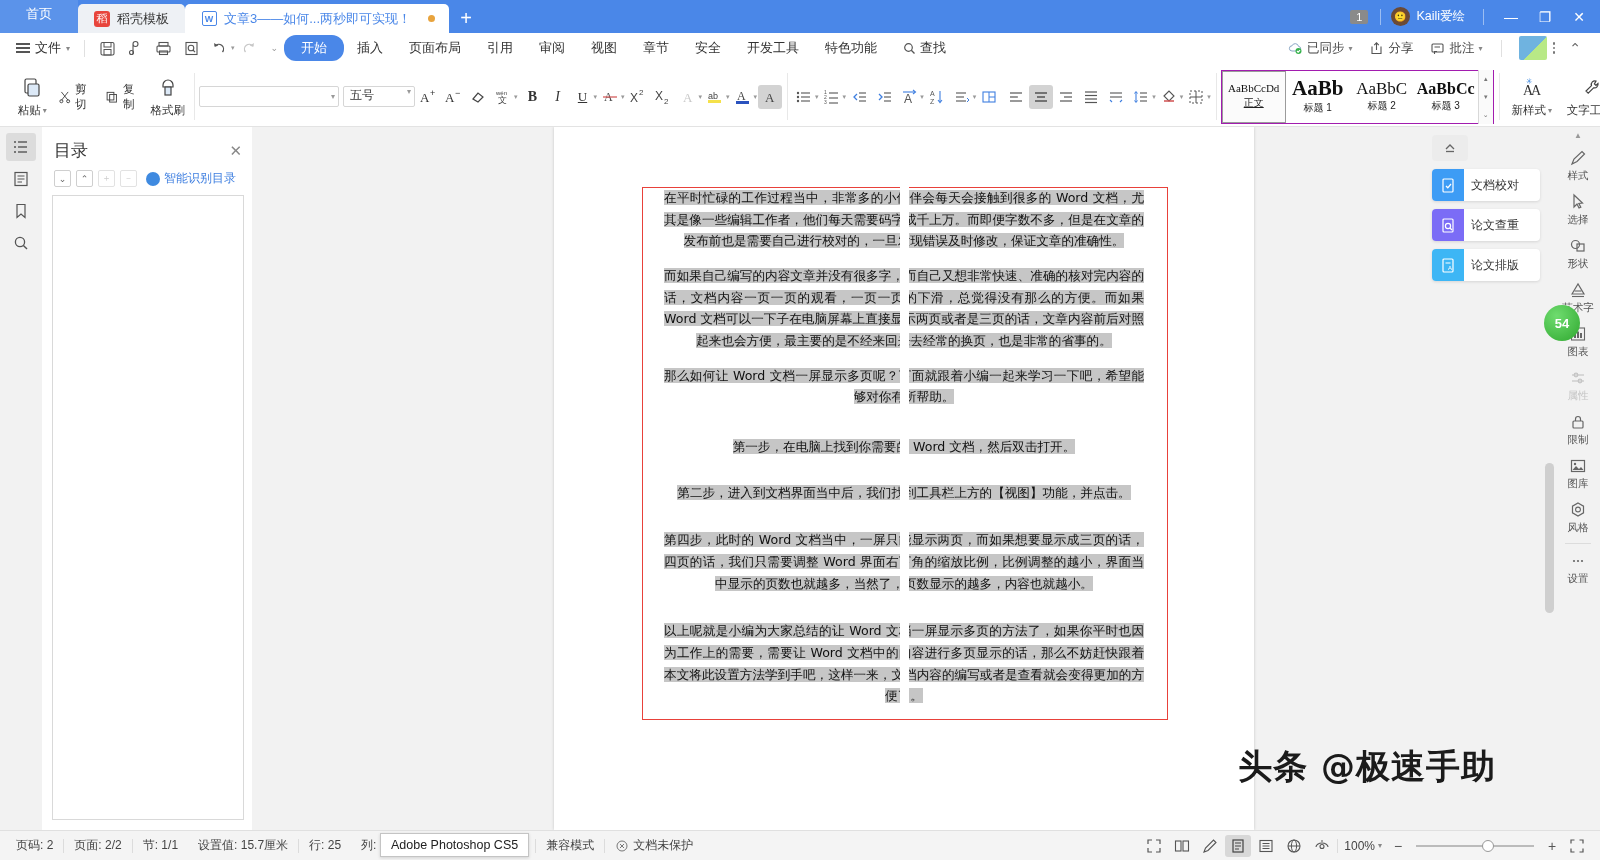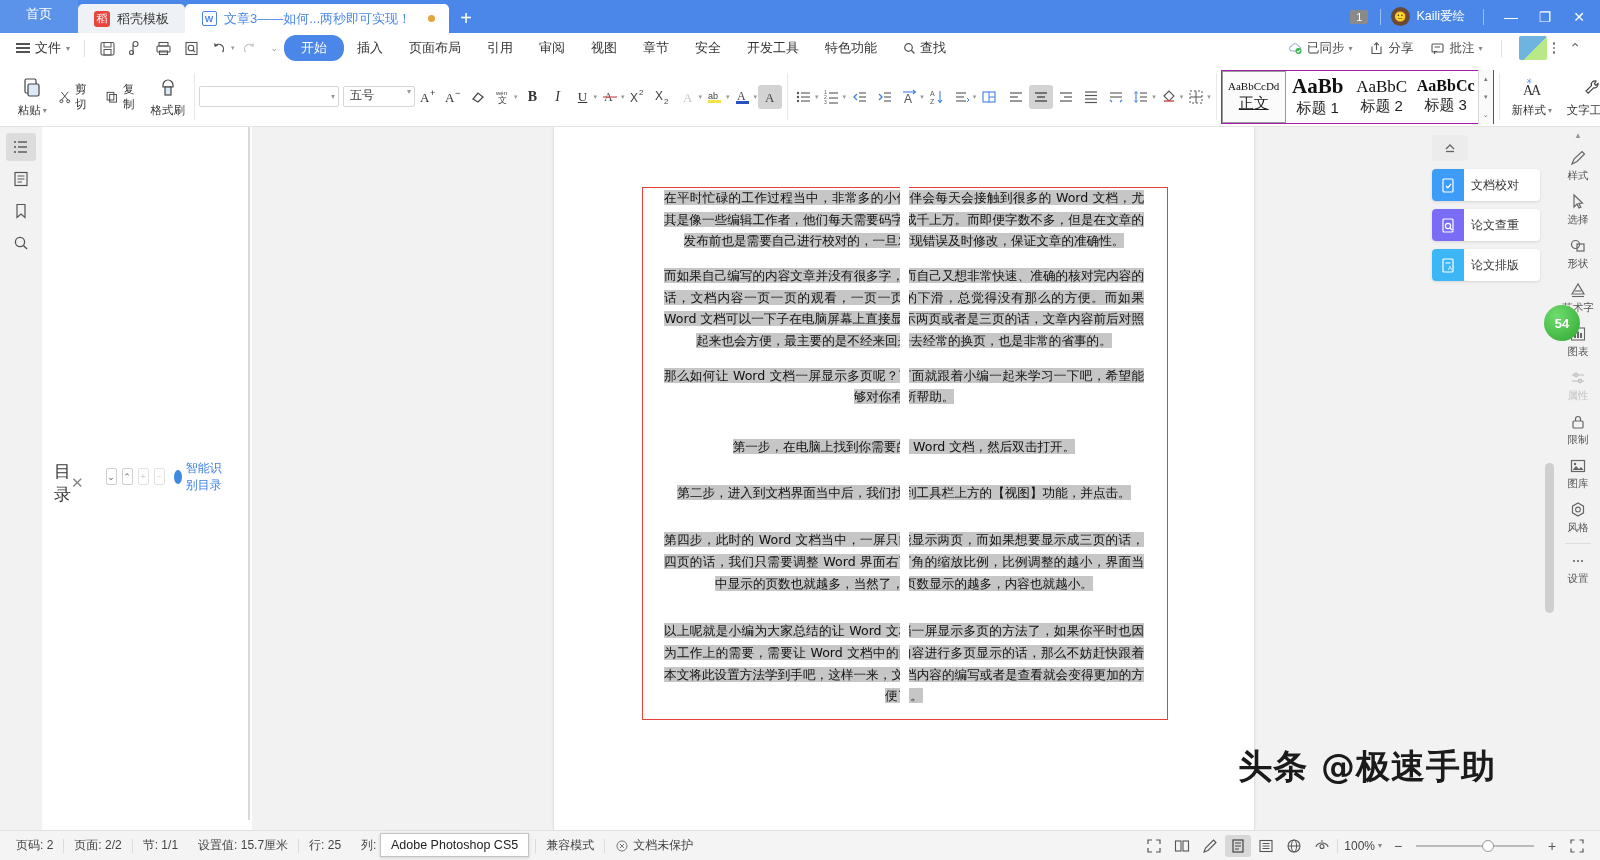--- a/index.html
+++ b/index.html
@@ -75,38 +75,38 @@
   .fontbox { width: 140px; height: 21px; border: 1px solid #d6d6d6; background: #fff; border-radius: 2px;
              display: flex; align-items: center; padding: 0 3px 0 6px; font-size: 12px; color: #333; }
   .sizebox { width: 72px; height: 21px; border: 1px solid #d6d6d6; background: #fff; border-radius: 2px;
              display: flex; padding: 0 3px 0 6px; font-size: 12px; color: #333; margin-left: 3px; }
   .fbx-caret { margin-left: auto; font-size: 8px; color: #999; }
   .gallery { display: flex; align-items: center; border: 1px solid #a21caf; height: 54px; margin: 2px 0; background: #fff; }
   .gitem { width: 64px; height: 52px; display: flex; flex-direction: column; align-items: center;
            justify-content: center; cursor: pointer; gap: 2px; border: 1px solid transparent; }
   .gitem.sel { border: 1px solid #9b9b9b; background: #fbfbfb; }
   .gsample { font-family: "Liberation Serif", serif; color: #111; line-height: 1; }
-  .gname { font-size: 15px; color: #222; }
+  .gname { font-size: 10px; color: #222; }
   .gitem.sel .gname { text-decoration: underline; }
   .gscroll { display: flex; flex-direction: column; justify-content: space-between; width: 15px; height: 54px;
              border-left: 1px solid #d8d8d8; background: #fafafa; }
   .gscroll div { flex: 1; display: flex; align-items: center; justify-content: center; font-size: 7px; color: #777; cursor: pointer; }
 
   
   .bodyrow { flex: 1; display: flex; min-height: 0; background: #f2f2f2; }
 
   
   .leftrail { width: 42px; background: #f2f2f2; display: flex; flex-direction: column; align-items: center;
               padding-top: 6px; gap: 4px; flex: 0 0 42px; }
   .railbtn { width: 30px; height: 28px; display: flex; align-items: center; justify-content: center;
              border-radius: 3px; cursor: pointer; color: #555; }
   .railbtn.on { background: #dcdcdc; }
 
   
-  .tocpanel { width: 210px; background: #fff; display: flex; flex: 0 0 210px; }
+  .tocpanel { width: 210px; background: #fff; display: flex; flex-direction: column; flex: 0 0 210px; }
   .toc-head { display: flex; align-items: center; padding: 12px 10px 4px 12px; }
   .toc-title { font-size: 17px; color: #333; }
   .toc-x { margin-left: auto; color: #888; font-size: 15px; cursor: pointer; }
   .toc-tools { display: flex; align-items: center; gap: 5px; padding: 4px 10px 8px 12px; }
   .tocbtn { width: 17px; height: 17px; border: 1px solid #cfcfcf; border-radius: 2px; background: #fff;
             display: flex; align-items: center; justify-content: center; font-size: 9px; color: #666; cursor: pointer; }
   .tocbtn.dim { color: #cdcdcd; border-color: #e2e2e2; }
   .toc-smart { display: flex; align-items: center; gap: 4px; font-size: 12px; color: #3f7fe0; cursor: pointer; margin-left: 4px; }
   .smart-ic { width: 14px; height: 14px; border-radius: 50%; background: #3f8ae0; }
   .toc-body { flex: 1; margin: 0 8px 10px 10px; border: 1px solid #d9d9d9; background: #fff; }

